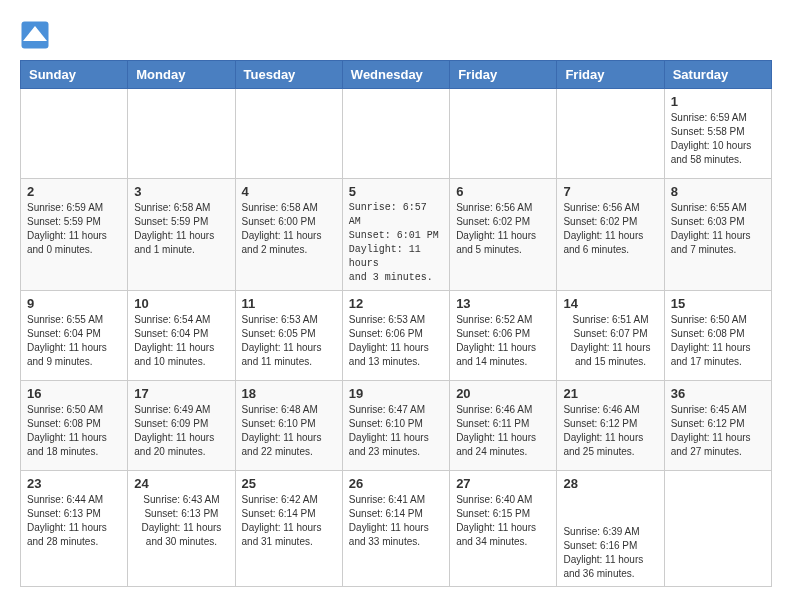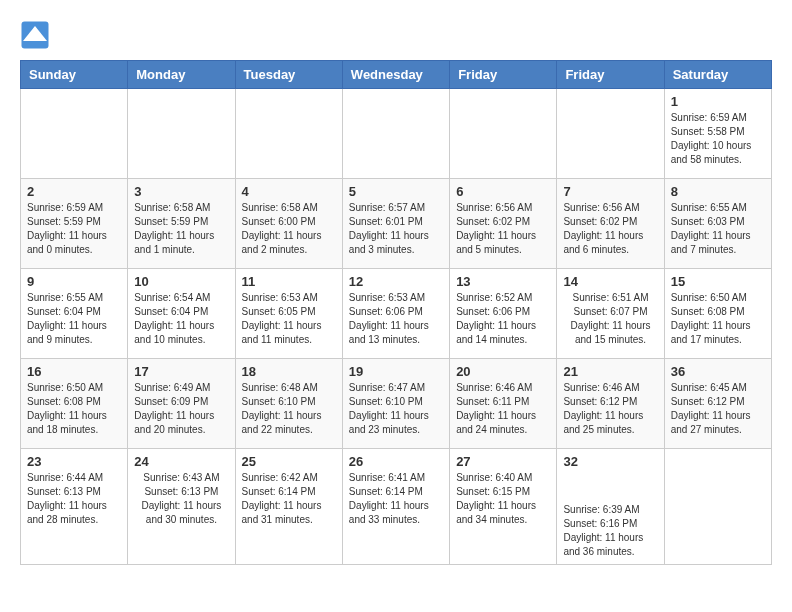--- a/index.html
+++ b/index.html
@@ -167,21 +167,21 @@
         </td>
         <td>
           <span class="day-number">4</span>
           <div class="day-info" style="white-space: pre-line;">Sunrise: 6:58 AM
 Sunset: 6:00 PM
 Daylight: 11 hours
 and 2 minutes.</div>
         </td>
         <td>
           <span class="day-number">5</span>
-          <div class="day-info" style="white-space: pre-line;">Sunrise: 6:57 AM
+          <div class="day-info" style="white-space: pre-line; font-family: Liberation Mono, monospace;">Sunrise: 6:57 AM
 Sunset: 6:01 PM
 Daylight: 11 hours
 and 3 minutes.</div>
         </td>
         <td>
           <span class="day-number">6</span>
           <div class="day-info" style="white-space: pre-line;">Sunrise: 6:56 AM
 Sunset: 6:02 PM
 Daylight: 11 hours
 and 5 minutes.</div>
@@ -333,21 +333,21 @@
 and 33 minutes.</div>
         </td>
         <td>
           <span class="day-number">27</span>
           <div class="day-info" style="white-space: pre-line;">Sunrise: 6:40 AM
 Sunset: 6:15 PM
 Daylight: 11 hours
 and 34 minutes.</div>
         </td>
         <td>
-          <span class="day-number">32</span>
+          <span class="day-number">28</span>
           <div class="day-info" style="white-space: pre-line; margin-top: 34px;">Sunrise: 6:39 AM
 Sunset: 6:16 PM
 Daylight: 11 hours
 and 36 minutes.</div>
         </td>
         <td class="empty"></td>
       </tr>
     </tbody>
 </table>
 

